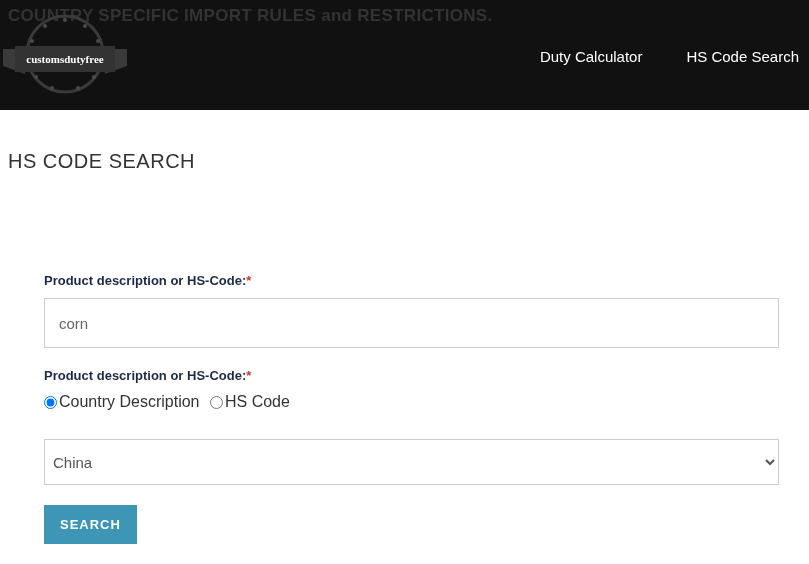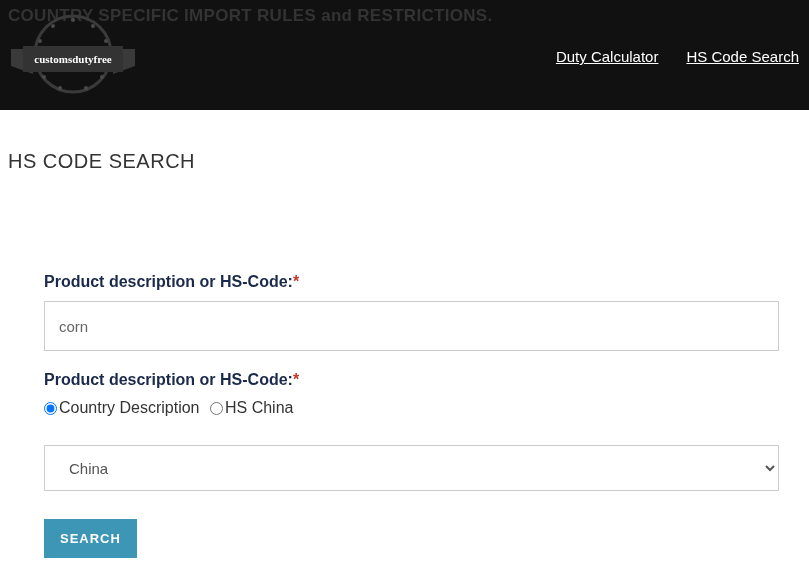--- a/index.html
+++ b/index.html
@@ -21,52 +21,51 @@
     top: 6px;
     left: 8px;
     color: #333;
     font-size: 17px;
     font-weight: bold;
     letter-spacing: 0.3px;
   }
   .logo-wrap {
     position: absolute;
     top: 14px;
-    left: 8px;
+    left: 0;
     width: 130px;
     height: 80px;
     text-decoration: underline;
   }
   .nav {
     position: absolute;
     right: 10px;
     top: 48px;
     display: flex;
-    gap: 28px;
-    text-decoration: underline;
+    gap: 44px;
   }
   .nav a {
     color: #fff;
     text-decoration: none;
     font-size: 15px;
   }
   .page-title {
     margin: 40px 0 0 8px;
     font-size: 20px;
     font-weight: normal;
     letter-spacing: 0.5px;
     color: #333;
   }
   .form-area {
     padding: 100px 30px 0 44px;
   }
   .field-label {
     font-weight: bold;
     color: #1b2a4a;
-    font-size: 16px;
+    font-size: 13px;
     display: block;
     margin-bottom: 10px;
   }
   .req { color: #c0392b; }
   .text-input {
     width: 100%;
     height: 50px;
     border: 1px solid #ccc;
     padding: 0 14px;
     font-size: 15px;
@@ -78,25 +77,25 @@
     margin-bottom: 28px;
     font-size: 16px;
     color: #333;
   }
   .radio-row label { margin-right: 6px; }
   .radio-row input { margin-right: 2px; vertical-align: middle;}
   .select-input {
     width: 100%;
     height: 46px;
     border: 1px solid #ccc;
-    padding: 0 20px;
+    padding: 0 4px;
     font-size: 15px;
     color: #555;
     background: #fff;
-    margin-bottom: 28px;
+    margin-bottom: 20px;
   }
   .search-btn {
     background: #3d96b6;
     color: #fff;
     border: none;
     padding: 12px 16px;
     font-size: 13px;
     font-weight: bold;
     letter-spacing: 1px;
     cursor: pointer;
@@ -142,21 +141,21 @@
   <label class="field-label">
     <span>Product description or HS-Code:</span><span class="req">*</span>
   </label>
   <input type="text" class="text-input" value="corn" style="">
 
   <label class="field-label">
     <span>Product description or HS-Code:</span><span class="req">*</span>
   </label>
   <div class="radio-row">
     <label><input type="radio" name="stype" checked="" style=""><span>Country Description</span></label>
-    <label><input type="radio" name="stype" style=""><span>HS China</span></label>
+    <label><input type="radio" name="stype" style=""><span>HS Code</span></label>
   </div>
 
   <select class="select-input">
     <option>China</option>
   </select>
 
   <button class="search-btn">SEARCH</button>
 </div>
 
 </body></html>

